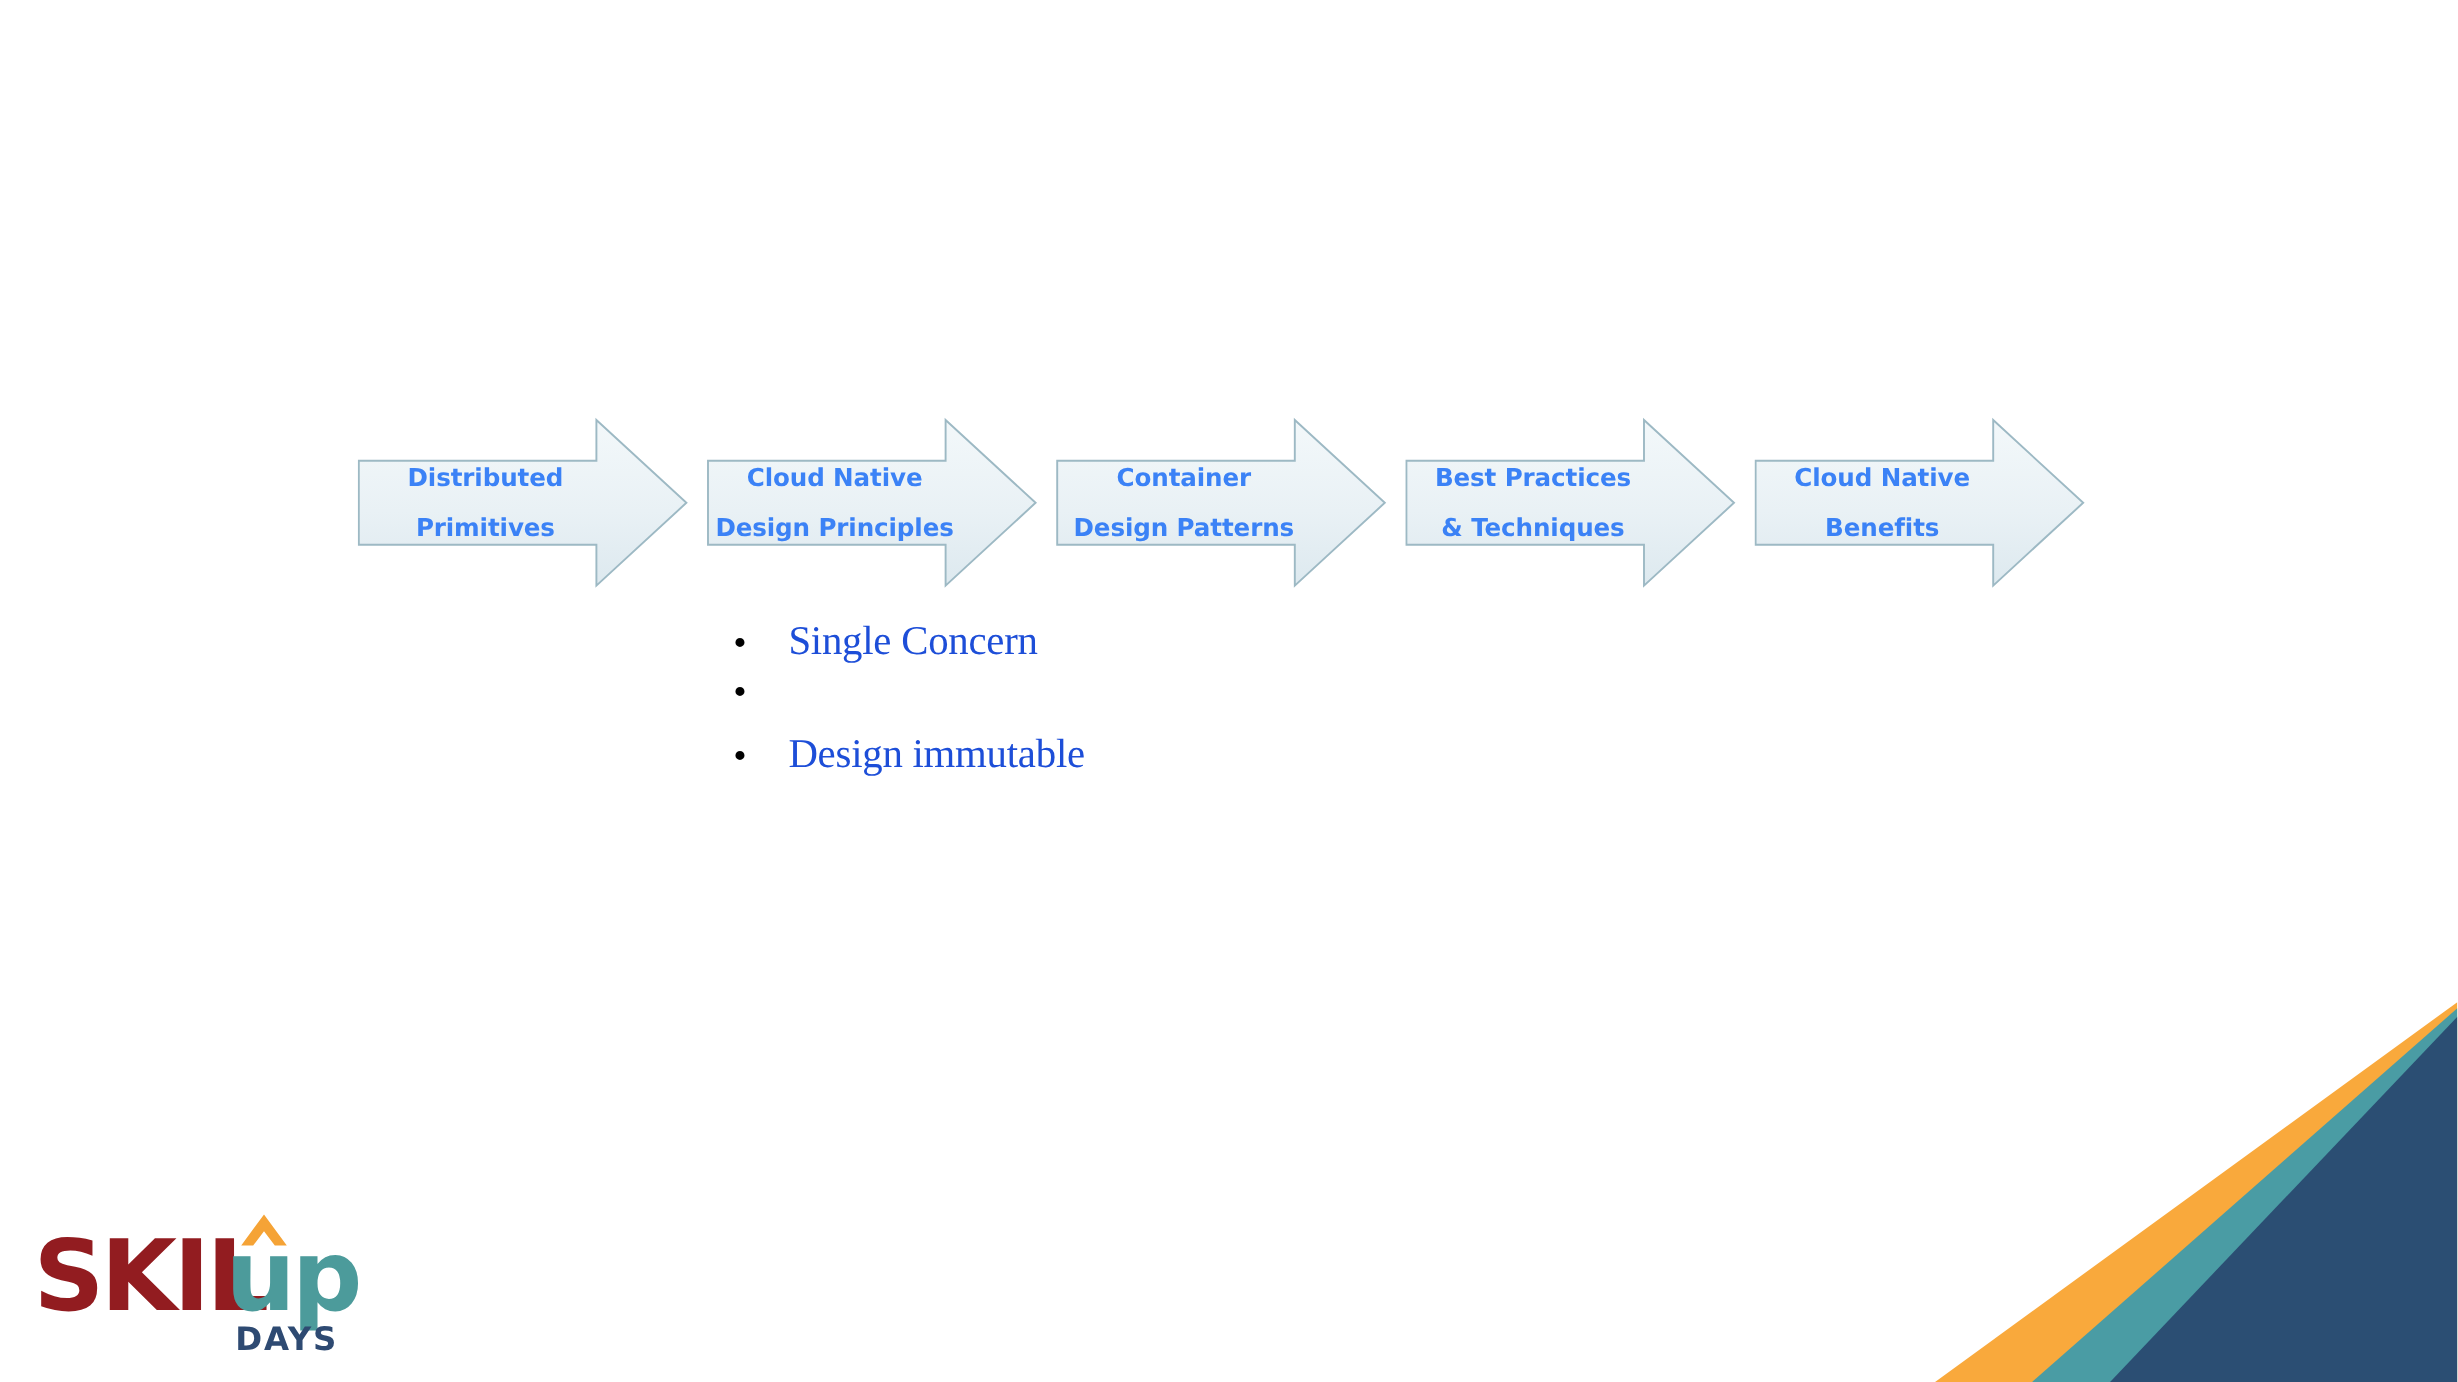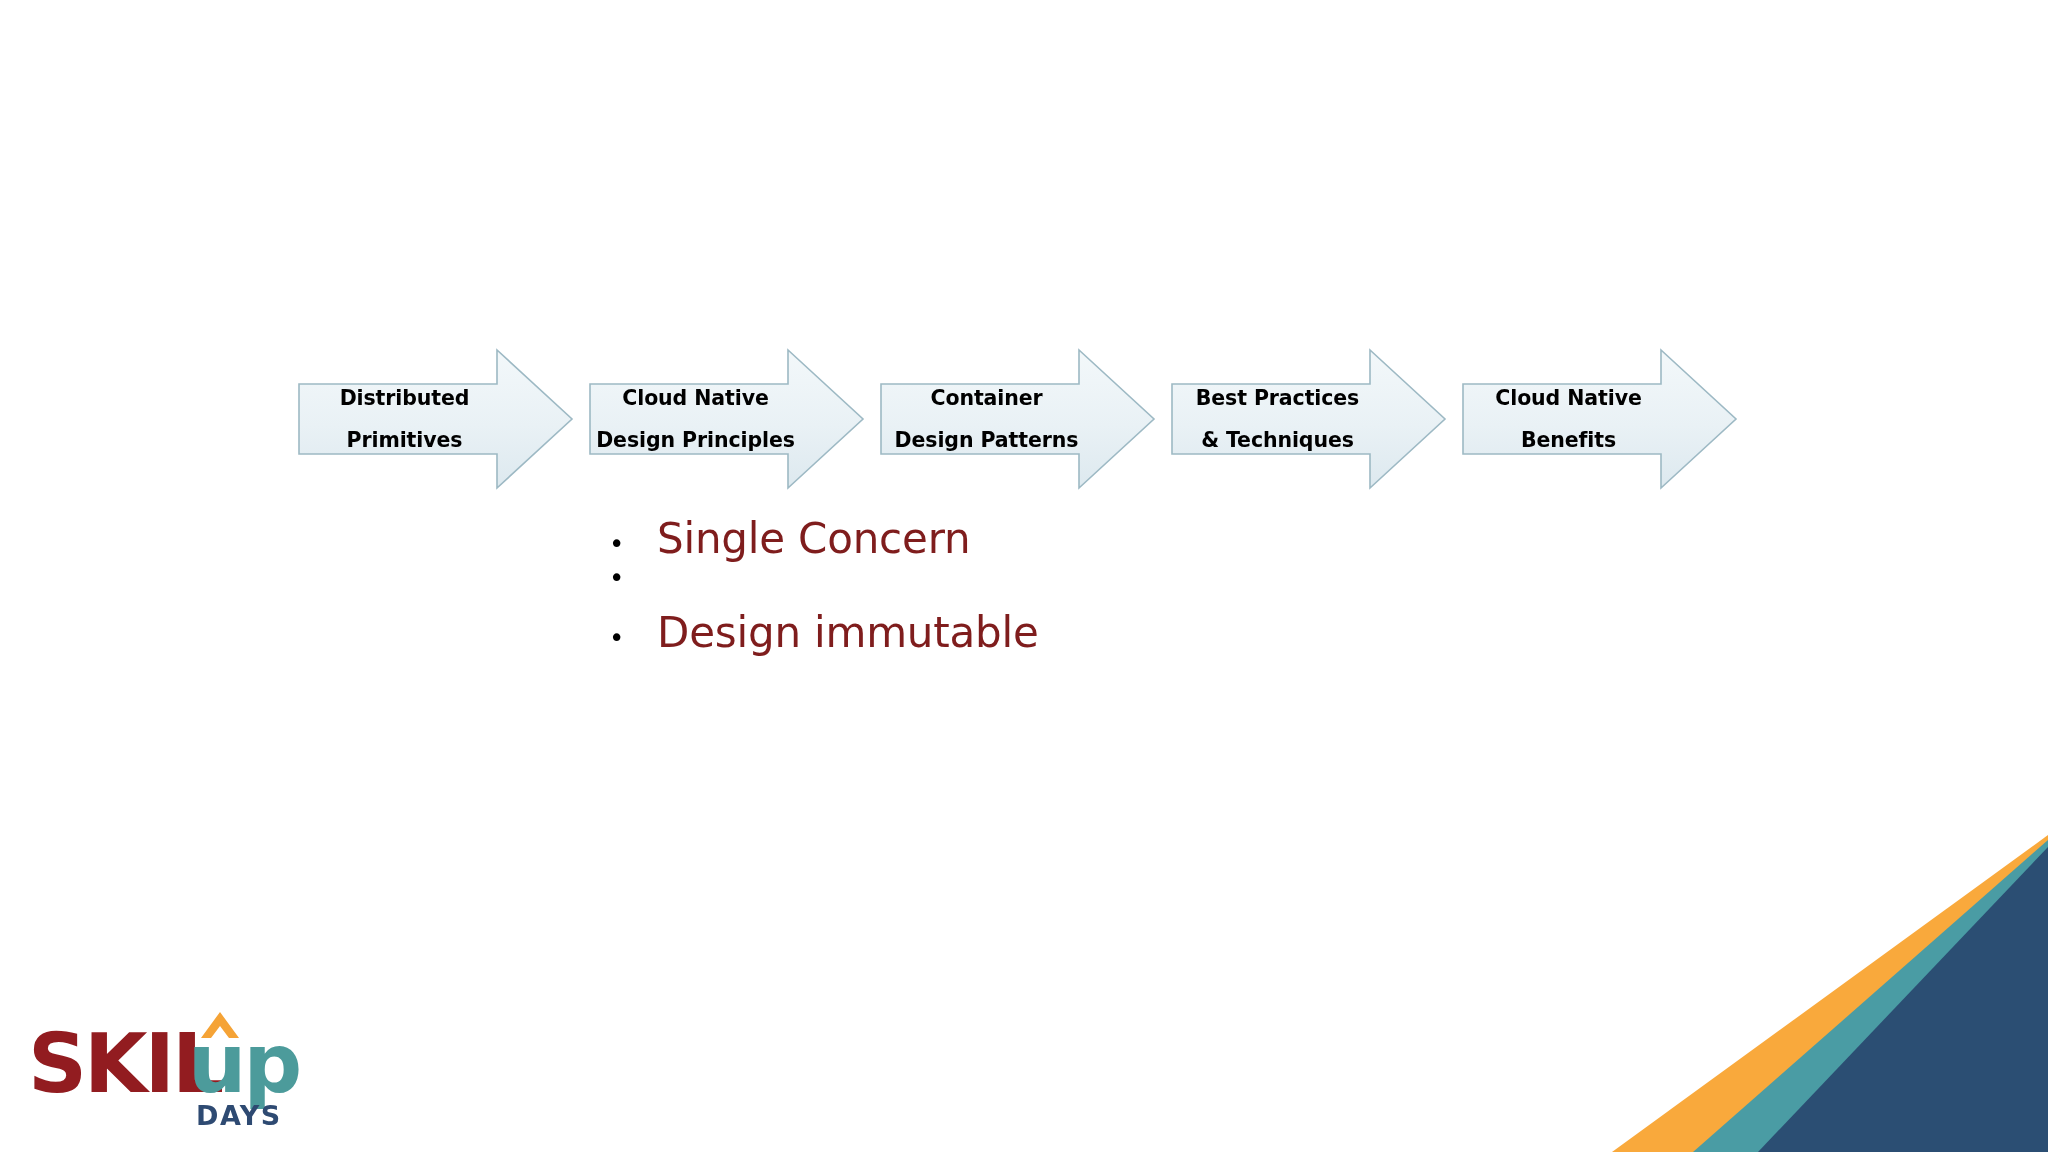--- a/index.html
+++ b/index.html
@@ -51,21 +51,21 @@
     height: 146px;
     display: flex;
     flex-direction: column;
     align-items: center;
     justify-content: center;
     text-align: center;
     font-family: "DejaVu Sans", sans-serif;
     font-size: 20.5px;
     font-weight: 600;
     line-height: 1.12;
-    color: #000000;
+    color: #3b82f6;
     letter-spacing: -0.1px;
     pointer-events: none;
   }
   .arrow-label .l2 { margin-top: 19px; }
 
   
   #bullet-list {
     position: absolute;
     left: 600px;
     top: 518px;
@@ -81,25 +81,26 @@
     width: 57px;
     flex: 0 0 57px;
     font-size: 26px;
     line-height: 1;
     color: #000000;
     text-align: left;
     padding-left: 9px;
     box-sizing: border-box;
   }
   .bullet-text {
-    font-size: 42px;
+    font-size: 34px;
     line-height: 1;
-    color: #7f1d1d;
+    color: #1d4ed8;
     letter-spacing: -0.2px;
     white-space: nowrap;
+    font-family: Liberation Serif, serif;
   }
 
   
   #corner-ribbon {
     position: absolute;
     right: 0;
     bottom: 0;
     width: 460px;
     height: 345px;
     overflow: hidden;

